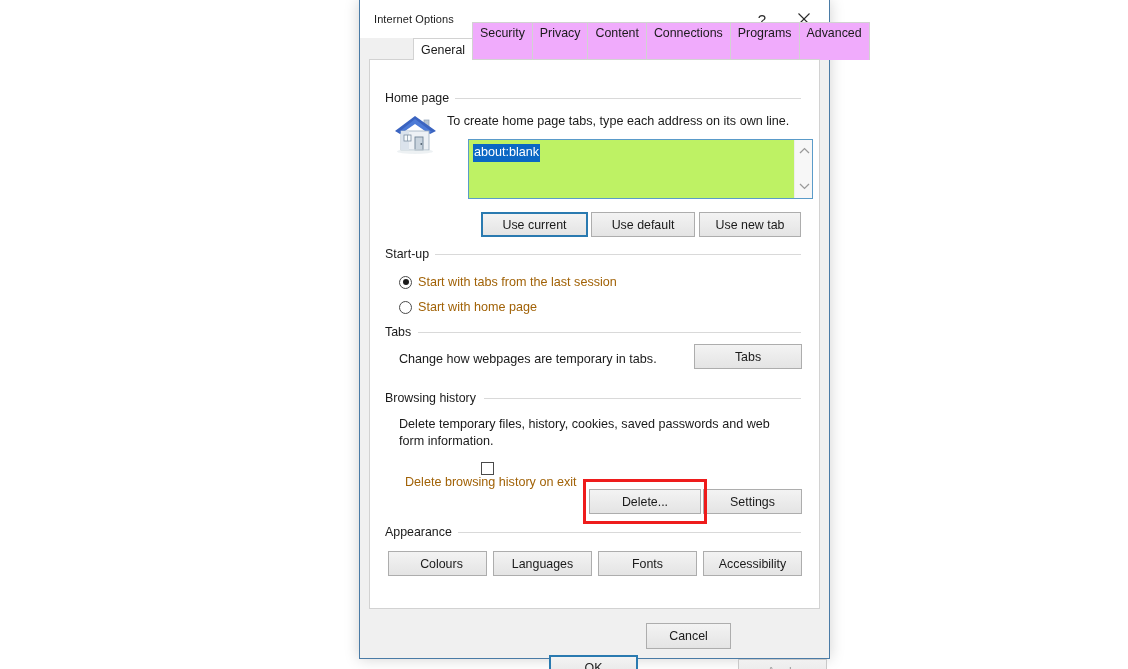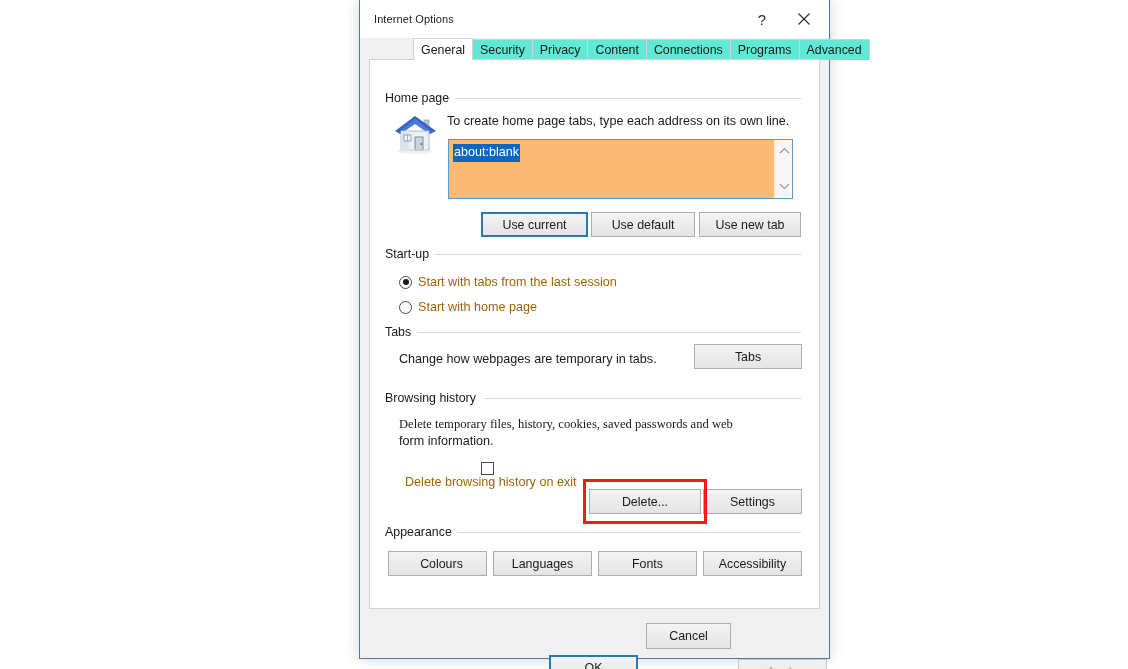--- a/index.html
+++ b/index.html
@@ -68,26 +68,26 @@
     position: absolute;
     left: 9px;
     top: 38px;
     width: 451px;
     height: 22px;
     display: flex;
     align-items: flex-end;
     background: transparent;
   }
   .tab {
-    height: 21px;
+    height: 38px;
     line-height: 21px;
     padding: 0 7px;
     font-size: 12.4px;
     color: #1a1a1a;
-    background: #5eead4;
+    background: #f0abfc;
     border: 1px solid #d2d2d2;
     border-bottom: none;
     box-sizing: border-box;
     margin-right: -1px;
     cursor: default;
     white-space: nowrap;
   }
   .tab.active {
     background: #ffffff;
     border-color: #d2d2d2;
@@ -156,25 +156,25 @@
   .btn.disabled {
     color: #a2a2a2;
     background: linear-gradient(#f1f1f1, #e6e6e6);
     border-color: #c8c8c8;
     margin-top: 36px;
   }
 
   
   #homepage-input {
     position: absolute;
-    left: 448px;
+    left: 468px;
     top: 139px;
     width: 345px;
     height: 60px;
-    background: #fdba74;
+    background: #bef264;
     border: 1px solid #5a9bc9;
     box-sizing: border-box;
     z-index: 4;
   }
   #homepage-value {
     position: absolute;
     left: 4px;
     top: 4px;
     font-size: 12.6px;
     color: #ffffff;
@@ -362,21 +362,21 @@
 
 <div class="group-label" style="left:385px; top:325px;">Tabs</div>
 <div class="group-rule" style="left:418px; top:332px; width:383px;"></div>
 
 <div class="static-text" style="left:399px; top:351px;">Change how webpages are temporary in tabs.</div>
 <button class="btn" style="left:694px; top:344px; width:108px; height:25px;">Tabs</button>
 
 <div class="group-label" style="left:385px; top:391px;">Browsing history</div>
 <div class="group-rule" style="left:484px; top:398px; width:317px;"></div>
 
-<div class="static-text" style="left:399px; top:416px;font-family:Liberation Serif, serif;">Delete temporary files, history, cookies, saved passwords and web</div>
+<div class="static-text" style="left:399px; top:416px;">Delete temporary files, history, cookies, saved passwords and web</div>
 <div class="static-text" style="left:399px; top:433px;">form information.</div>
 
 <div class="check-row" style="left:399px; top:462px;flex-direction:column;">
   <span class="checkbox"></span>
   <span class="ctl-label">Delete browsing history on exit</span>
 </div>
 
 <button class="btn" style="left:589px; top:489px; width:112px; height:25px;">Delete...</button>
 <button class="btn" style="left:703px; top:489px; width:99px; height:25px;">Settings</button>
 <div id="delete-highlight"></div>

